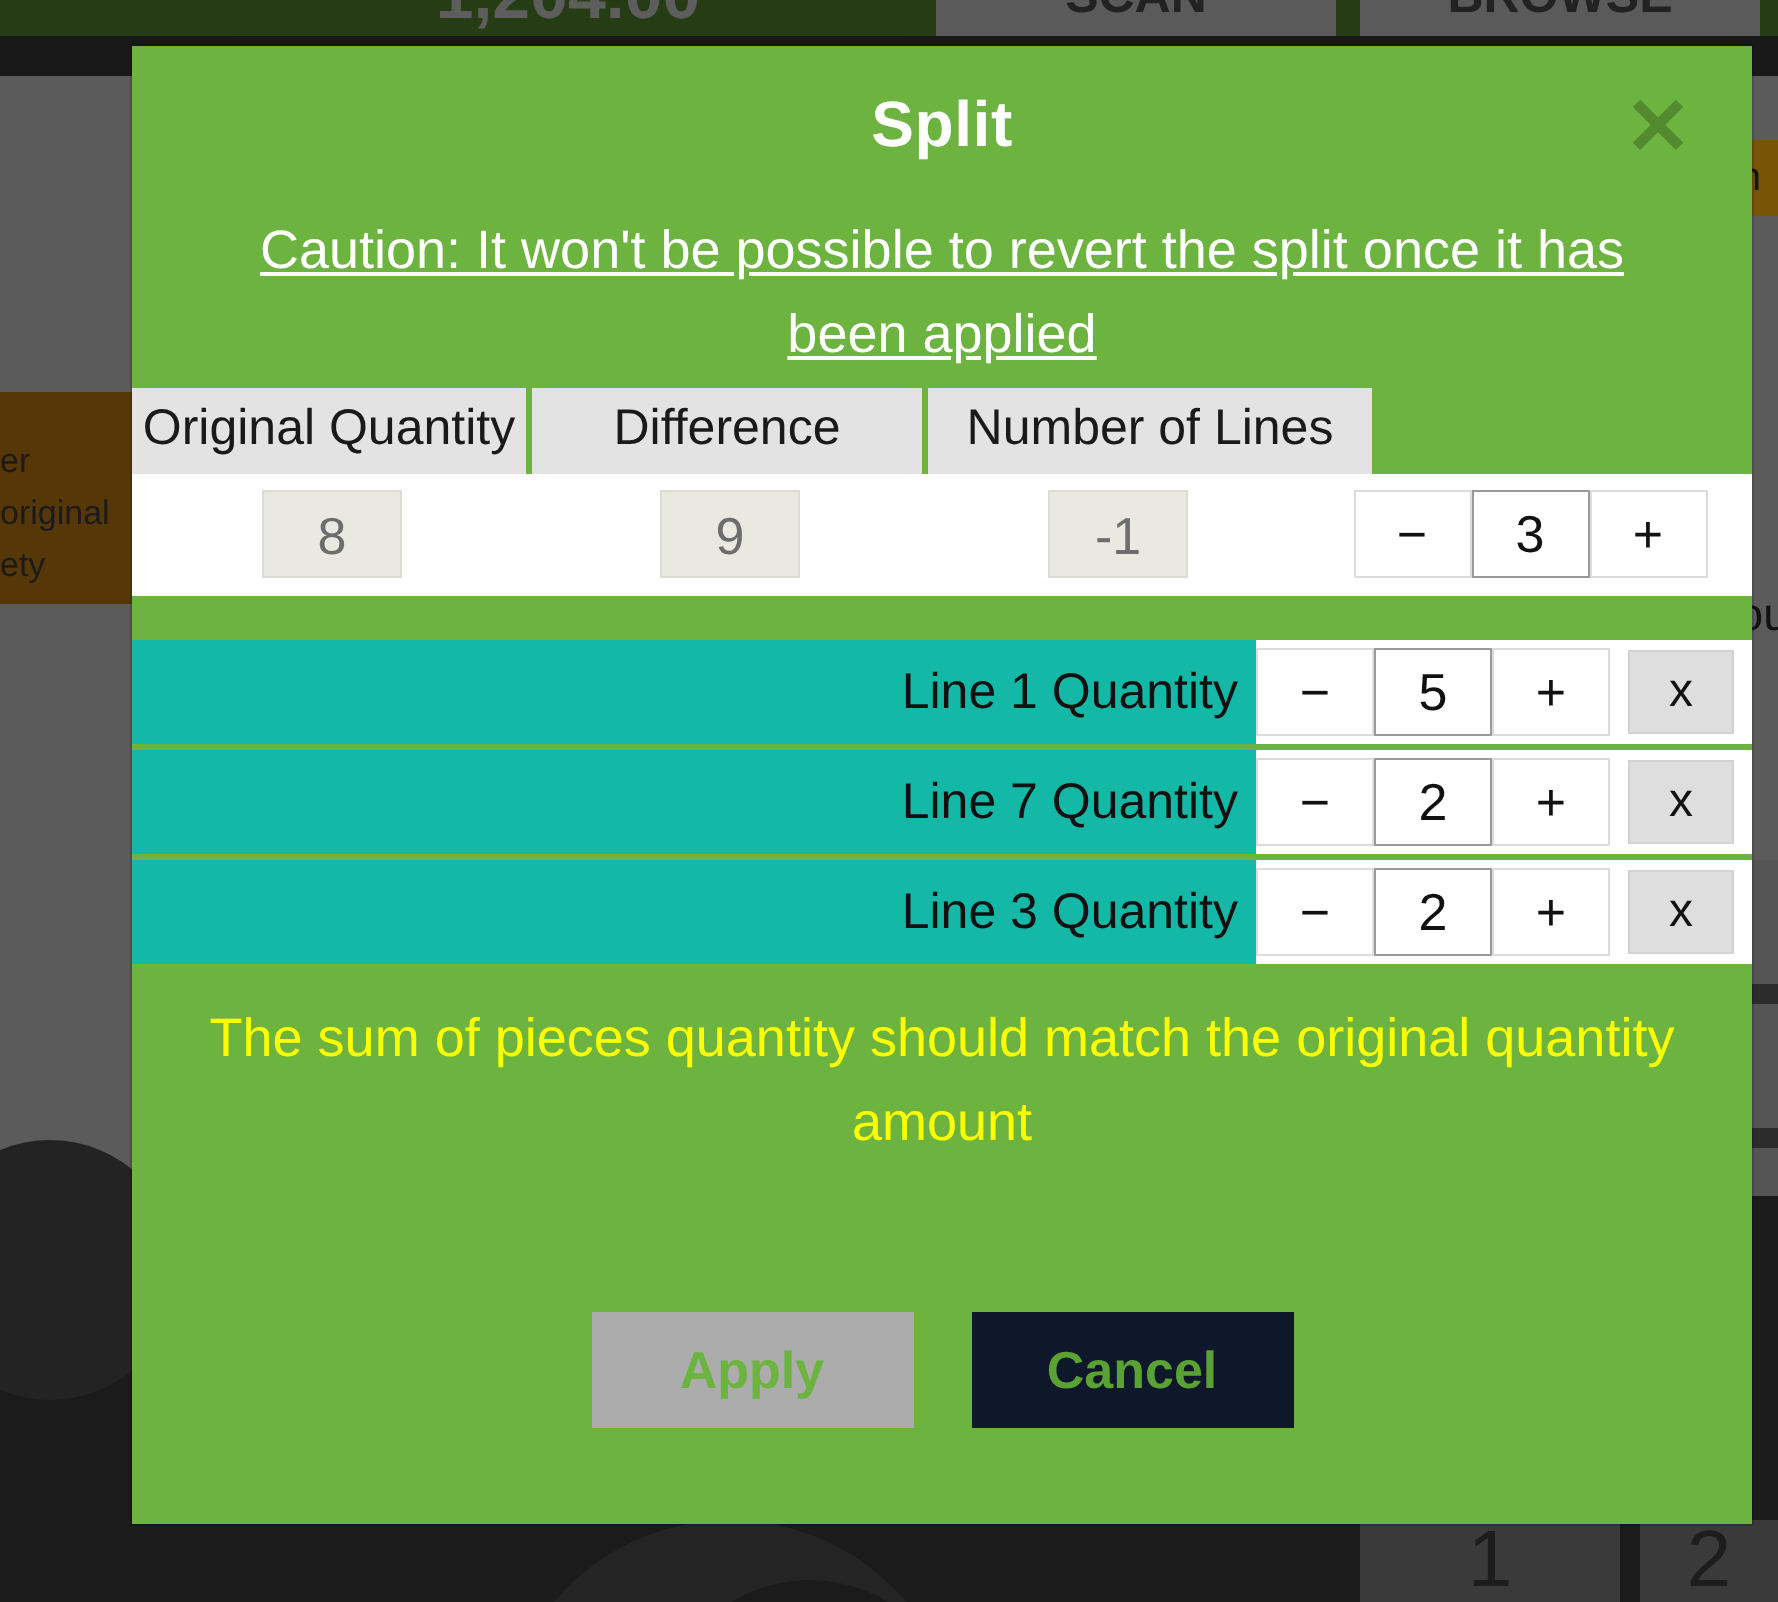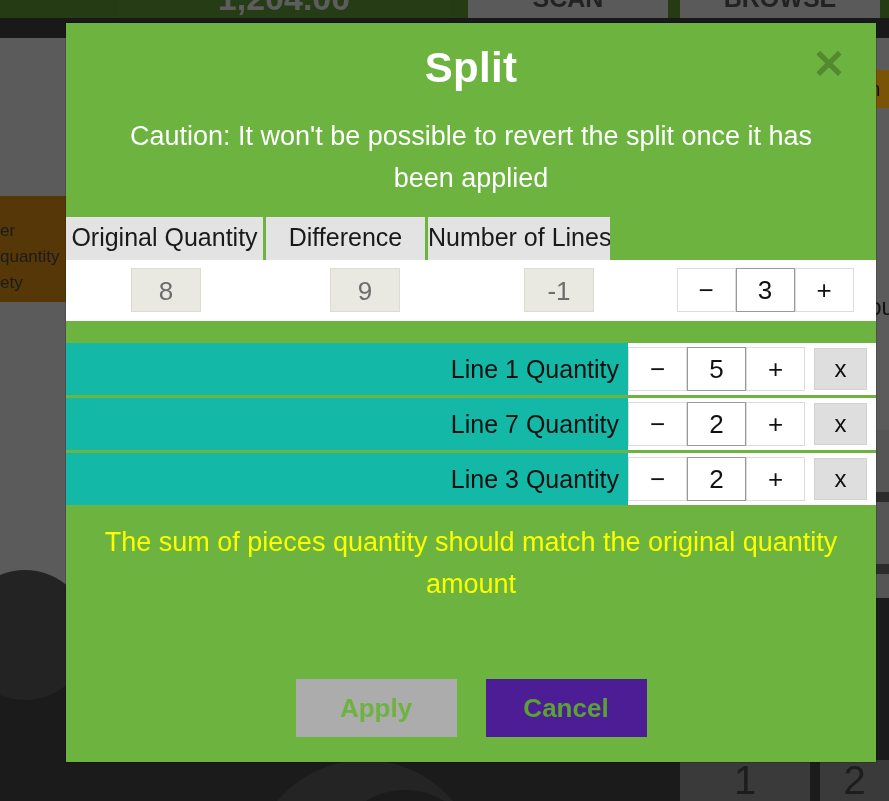--- a/index.html
+++ b/index.html
@@ -102,31 +102,31 @@
   .modal-close {
     position: absolute; right: 30px; top: 25px;
     width: 34px; height: 34px;
     color: #53892f; font-size: 40px; line-height: 32px;
     text-align: center; font-weight: bold; cursor: pointer;
     user-select: none;
   }
 
   .modal-title {
     text-align: center; color: #ffffff;
-    font-size: 42px; font-weight: bold;
+    font-size: 32px; font-weight: bold;
     margin-top: 21px; letter-spacing: 0.3px;
   }
 
   .modal-caution {
     color: #ffffff; font-size: 27px; text-align: center;
-    line-height: 42px; margin: 23px 40px 0 40px;
+    line-height: 42px; margin: 23px 40px 0 40px; text-decoration: underline;
   }
 
   
-  .qty-table { width: 100%; margin-top: 18px; }
+  .qty-table { width: 100%; margin-top: 6px; }
   .qty-head-row { display: flex; }
   .qty-head-cell {
     background: #e3e3e3; color: #1a1a1a;
     font-size: 25px; text-align: center; padding: 6px 0 8px 0;
     border-right: 3px solid #6cb33f;
     overflow: hidden; white-space: nowrap;
   }
   .qty-head-cell:last-child { border-right: none; }
 
   .qty-val-row { display: flex; background: #ffffff; padding: 8px 0 9px 0; }
@@ -184,21 +184,21 @@
   .modal-actions {
     display: flex; justify-content: center; gap: 29px; margin-top: 74px;
   }
   .btn {
     width: 161px; height: 58px;
     font-size: 26px; font-weight: bold;
     line-height: 58px; text-align: center;
     cursor: pointer; user-select: none;
   }
   .btn-apply { background: #acacac; color: #6cb33f; }
-  .btn-cancel { background: #4c1d95; color: #5aa233; }
+  .btn-cancel { background: #0f172a; color: #5aa233; }
 </style>
 </head>
 <body>
 
 <div id="screen">
 
   <div class="bg-layer">
 
     <div class="bg-topbar"></div>
 
@@ -206,21 +206,21 @@
 
     <div class="bg-top-btn" style="left:468px;width:200px;">SCAN</div>
 
     <div class="bg-top-btn" style="left:680px;width:200px;">BROWSE</div>
 
     <div class="bg-black-strip"></div>
     <div class="bg-gray-panel"></div>
 
     <div class="bg-brown-left">
       <div>er</div>
-      <div>quantity</div>
+      <div>original</div>
       <div>ety</div>
     </div>
 
     <div class="bg-brown-right">turn</div>
 
     <div class="bg-text-hou">hou</div>
 
     <div class="bg-right-cells">
       <div class="bg-right-cell">*</div>
       <div class="bg-right-cell">8</div>
@@ -241,22 +241,22 @@
 
     <div class="modal-close">✕</div>
 
     <div class="modal-title">Split</div>
 
     <div class="modal-caution">Caution: It won't be possible to revert the split once it has been applied</div>
 
     <div class="qty-table">
       <div class="qty-head-row">
         <div class="qty-head-cell" style="width:200px;">Original Quantity</div>
-        <div class="qty-head-cell" style="width:162px;">Difference</div>
-        <div class="qty-head-cell" style="width:182px;">Number of Lines</div>
+        <div class="qty-head-cell" style="width:198px;">Difference</div>
+        <div class="qty-head-cell" style="width:222px;">Number of Lines</div>
       </div>
 
       <div class="qty-val-row">
         <div class="qty-val-cell" style="width:200px;">
           <div class="readonly-box">8</div>
         </div>
         <div class="qty-val-cell" style="width:198px;">
           <div class="readonly-box">9</div>
         </div>
         <div class="qty-val-cell" style="width:190px;">

